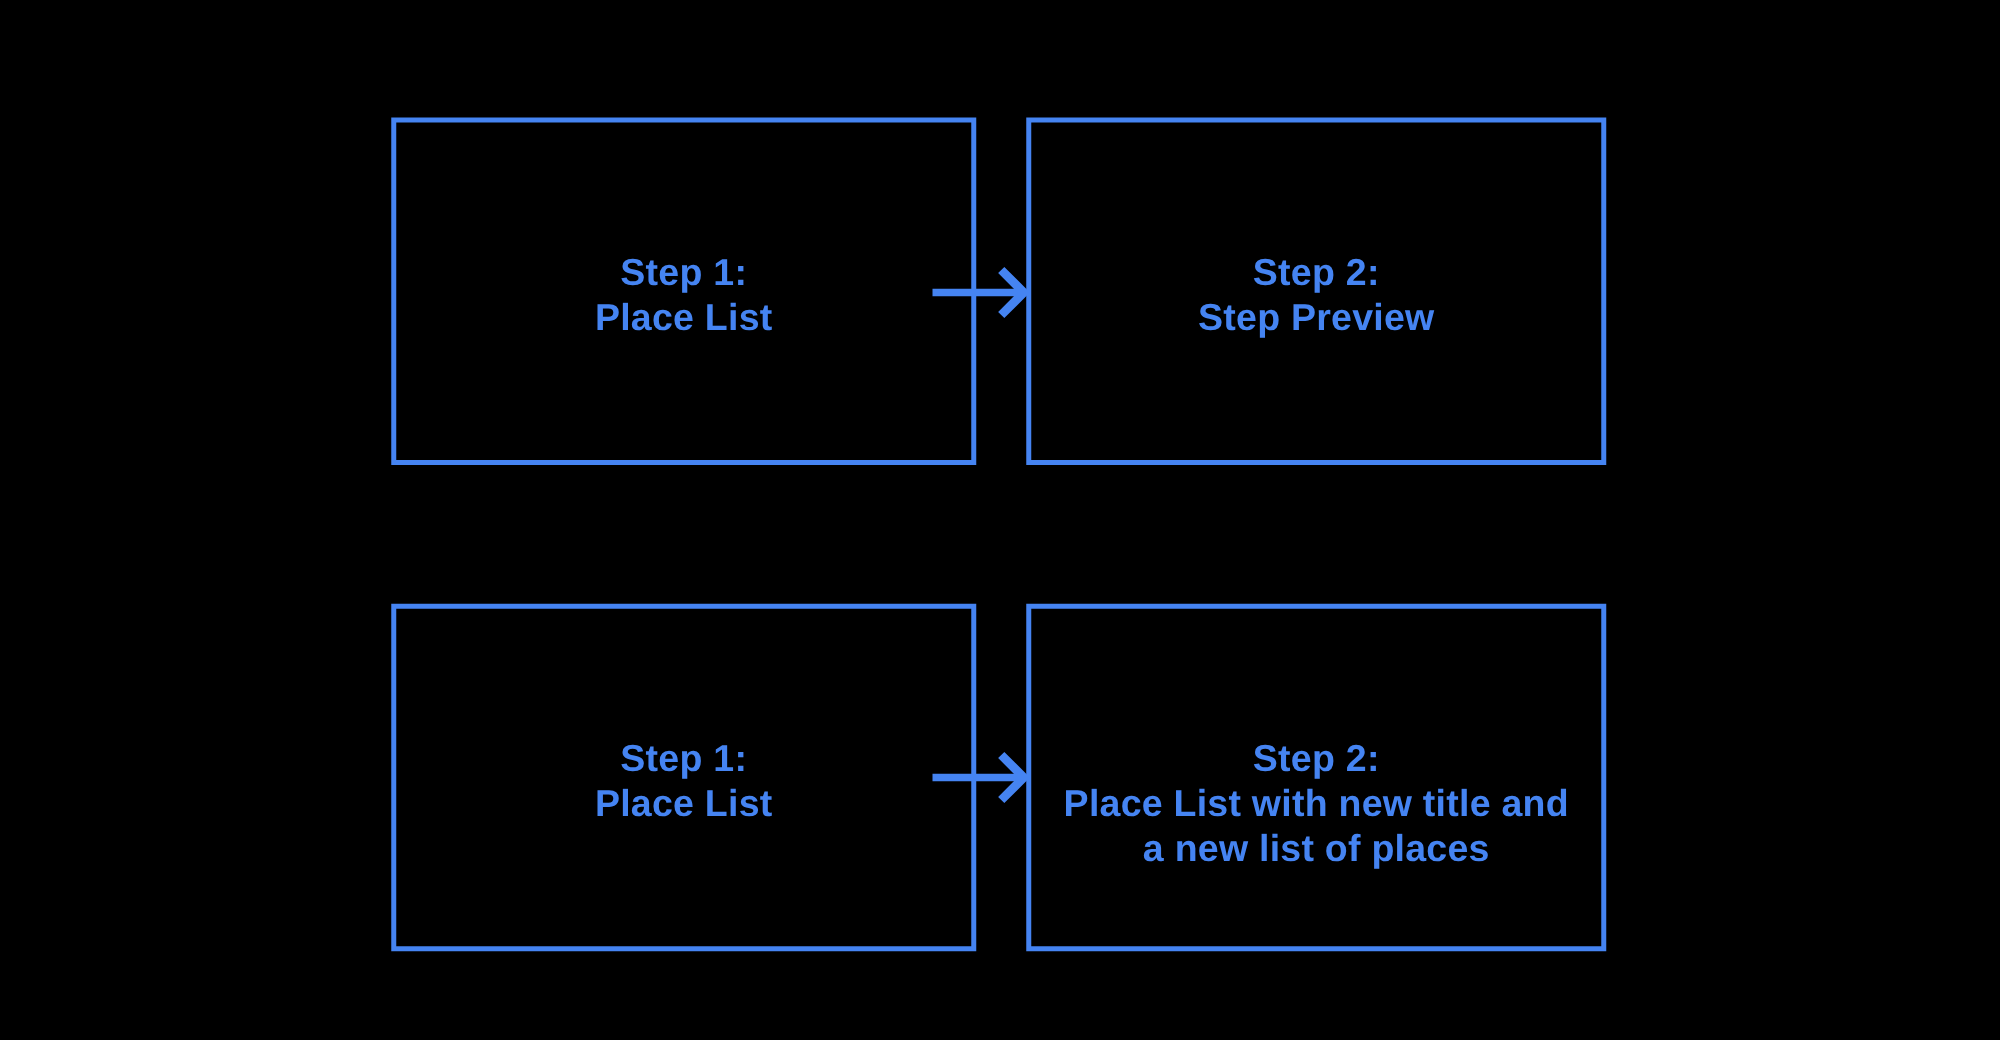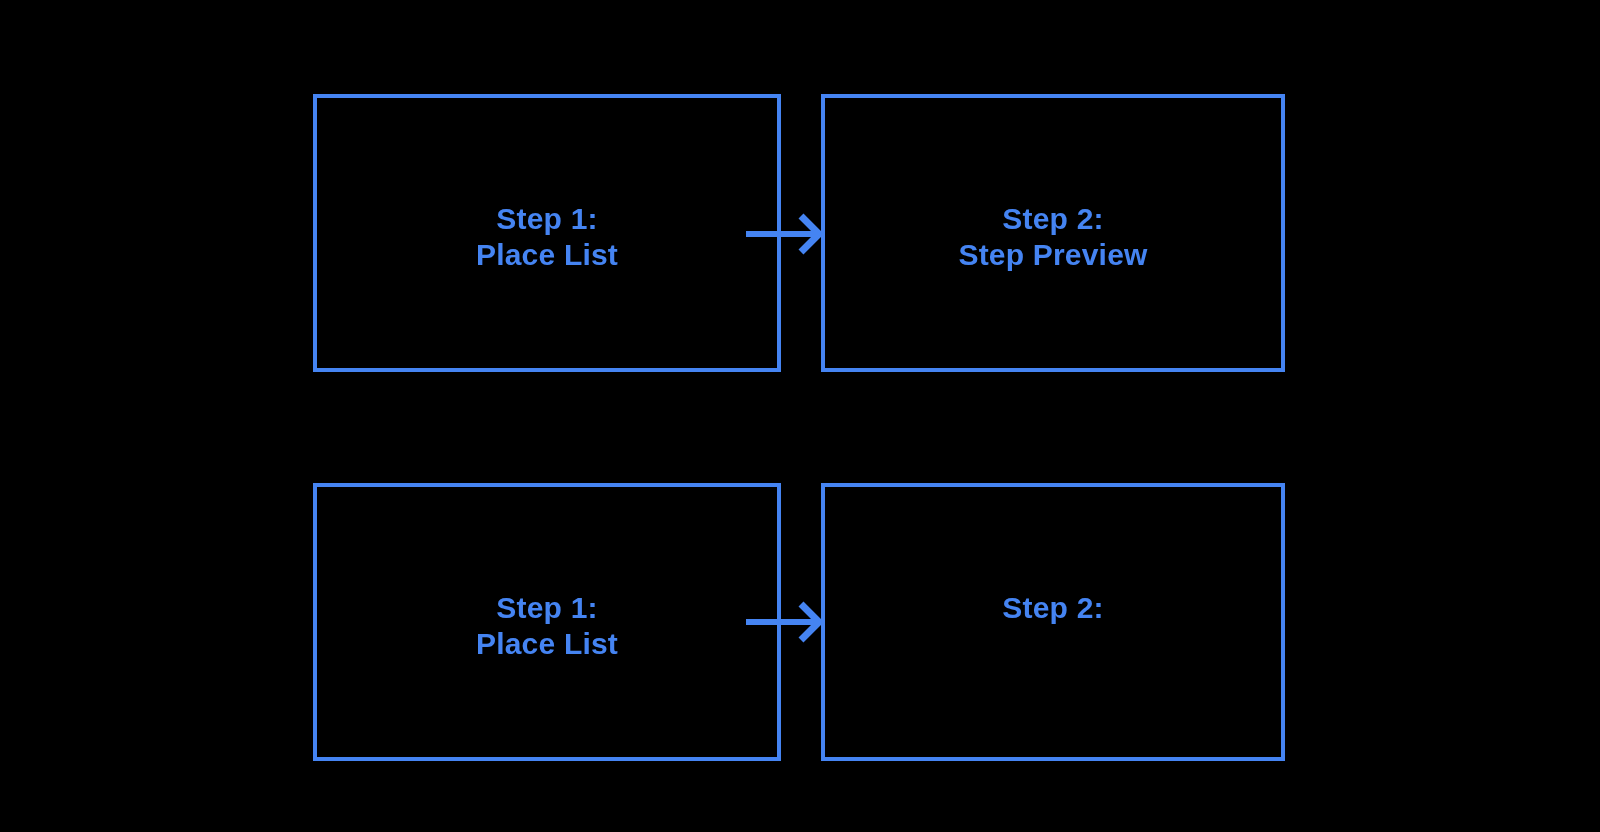--- a/index.html
+++ b/index.html
@@ -85,16 +85,18 @@
   </div>
 
   <svg class="arrow-svg arrow-r2" viewBox="0 0 80 44" aria-hidden="true">
     <line x1="2" y1="22" x2="72" y2="22" stroke-width="6"></line>
     <polyline points="57,4 75,22 57,40" stroke-width="7" stroke-linejoin="miter" stroke-linecap="butt"></polyline>
   </svg>
 
   <div class="flow-box box-r2-target">
     <div class="box-text">
       <div>Step 2:</div>
+      <div>Place List with new title and</div>
+      <div>a new list of places</div>
     </div>
   </div>
 
 </div>
 
 </body></html>

